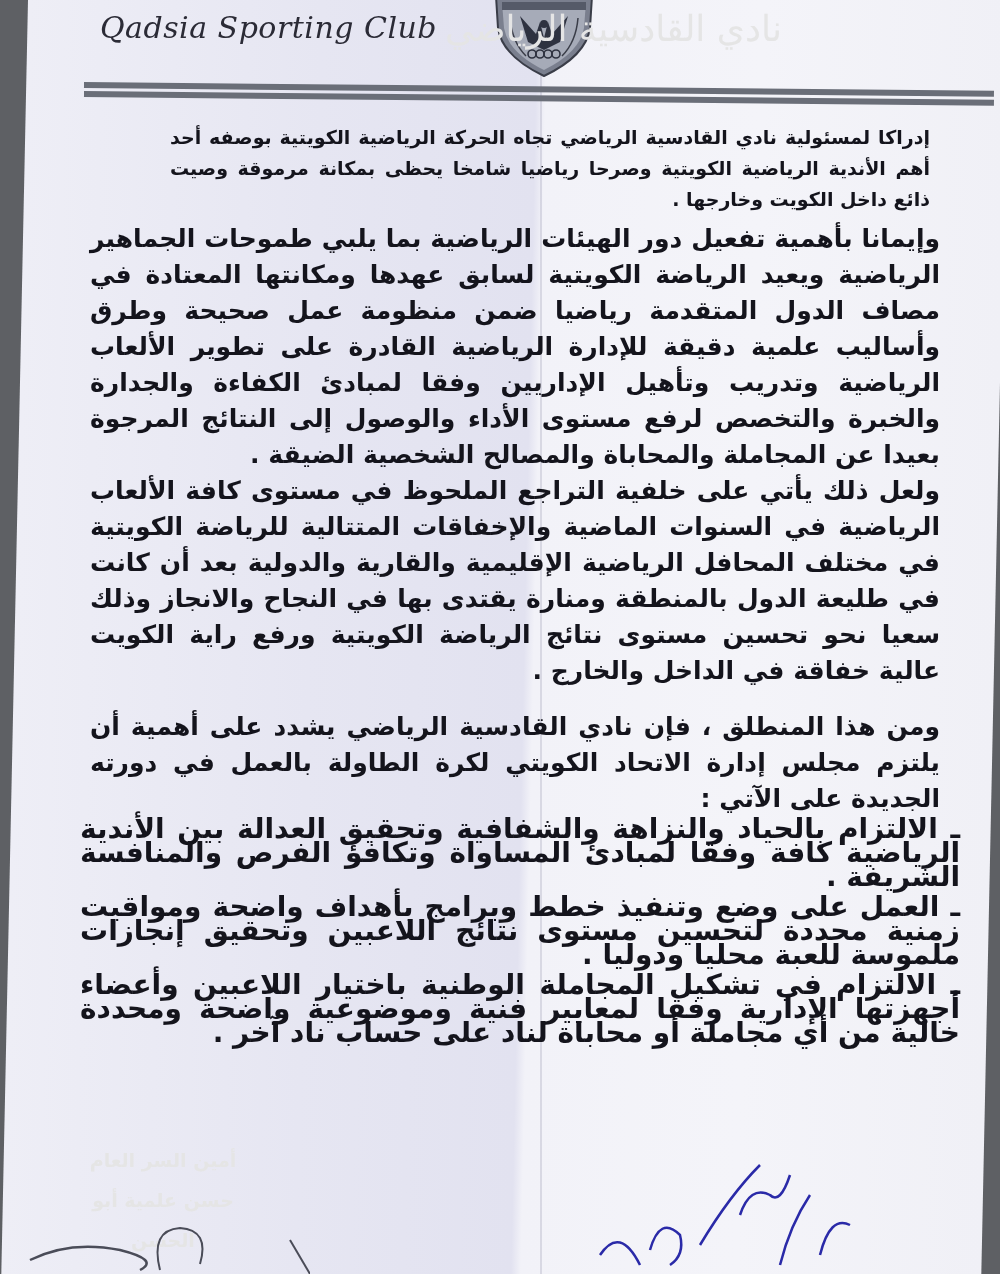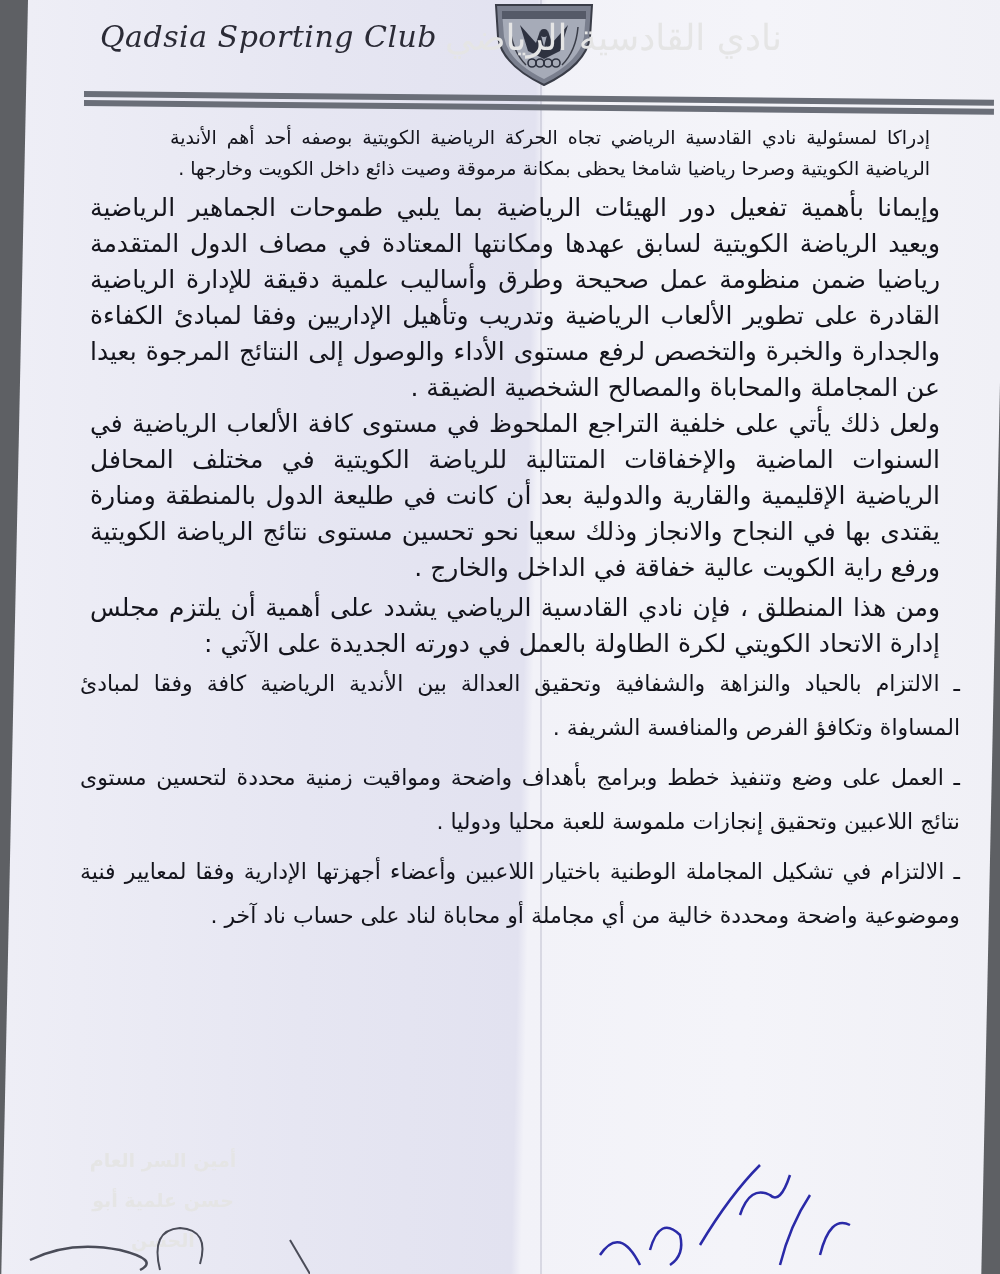--- a/index.html
+++ b/index.html
@@ -13,21 +13,21 @@
       position: absolute; left: 28px; top: 0; width: 980px; height: 1274px;
       background: linear-gradient(90deg, #eeeef6 0%, #e6e6f2 30%, #e2e2f0 52%, #f2f2f8 53%, #f4f4f9 75%, #f0f0f6 100%);
       transform: skewX(-1.2deg);
       transform-origin: top left;
     }
     .fold {
       position: absolute; left: 540px; top: 0; width: 2px; height: 1274px;
       background: rgba(170,170,190,0.35);
     }
     .header {
-      position: absolute; left: 0; top: 9px; width: 792px; height: 110px; text-decoration: underline;
+      position: absolute; left: 0; top: 0; width: 792px; height: 110px; text-decoration: underline;
     }
     .latin-name {
       position: absolute; left: 100px; top: 10px;
       font-family: "DejaVu Serif", serif; font-style: italic;
       font-size: 30px; color: #2b2b36; letter-spacing: 0.5px;
     }
     .crest {
       position: absolute; left: 490px; top: -6px; width: 108px; height: 84px;
     }
     .arabic-name {
@@ -38,27 +38,27 @@
     .rules {
       position: absolute; left: 84px; top: 82px; width: 910px; height: 30px;
     }
     .rule { position: absolute; left: 0; height: 6px; background: #6a6e78; }
     .rule.r1 { top: 0; width: 910px; transform: rotate(0.55deg); transform-origin: left; }
     .rule.r2 { top: 9px; width: 910px; transform: rotate(0.55deg); transform-origin: left; }
 
     .body-text {
       position: absolute; right: 20px; top: 122px; width: 920px;
       direction: rtl; text-align: justify;
-      font-family: "DejaVu Sans", sans-serif; font-weight: normal;
+      font-family: "DejaVu Sans", sans-serif; font-weight: bold;
       color: #14141c;
     }
     .p { margin: 0; }
     .para-intro { font-size: 19px; line-height: 31px; padding-right: 50px; padding-left: 110px; }
     .para { font-size: 25px; line-height: 36px; padding-right: 40px; padding-left: 30px; }
-    .bullets { font-size: 22px; line-height: 44px; padding-left: 20px; }
+    .bullets { font-size: 28px; line-height: 24px; padding-left: 20px; }
     .bullet { margin: 0 0 6px 0; padding-right: 20px; }
 
     .sig-block {
       position: absolute; left: 58px; top: 1140px; width: 210px;
       direction: rtl; text-align: center;
       font-family: "DejaVu Sans", sans-serif; font-weight: bold;
       font-size: 19px; line-height: 40px; color: #e5e5e5;
     }
     .scribble { position: absolute; }
   </style>
@@ -94,21 +94,21 @@
   <div class="rules">
     <div class="rule r1"></div>
     <div class="rule r2"></div>
   </div>
 </div>
 
 <div class="body-text">
   <p class="p para-intro">إدراكا لمسئولية نادي القادسية الرياضي تجاه الحركة الرياضية الكويتية بوصفه أحد أهم الأندية الرياضية الكويتية وصرحا رياضيا شامخا يحظى بمكانة مرموقة وصيت ذائع داخل الكويت وخارجها .</p>
   <p class="p para" style="margin-top:6px">وإيمانا بأهمية تفعيل دور الهيئات الرياضية بما يلبي طموحات الجماهير الرياضية ويعيد الرياضة الكويتية لسابق عهدها ومكانتها المعتادة في مصاف الدول المتقدمة رياضيا ضمن منظومة عمل صحيحة وطرق وأساليب علمية دقيقة للإدارة الرياضية القادرة على تطوير الألعاب الرياضية وتدريب وتأهيل الإداريين وفقا لمبادئ الكفاءة والجدارة والخبرة والتخصص لرفع مستوى الأداء والوصول إلى النتائج المرجوة بعيدا عن المجاملة والمحاباة والمصالح الشخصية الضيقة .</p>
   <p class="p para">ولعل ذلك يأتي على خلفية التراجع الملحوظ في مستوى كافة الألعاب الرياضية في السنوات الماضية والإخفاقات المتتالية للرياضة الكويتية في مختلف المحافل الرياضية الإقليمية والقارية والدولية بعد أن كانت في طليعة الدول بالمنطقة ومنارة يقتدى بها في النجاح والانجاز وذلك سعيا نحو تحسين مستوى نتائج الرياضة الكويتية ورفع راية الكويت عالية خفاقة في الداخل والخارج .</p>
-  <p class="p para" style="margin-top:4px">ومن هذا المنطلق ، فإن نادي القادسية الرياضي يشدد على أهمية أن يلتزم مجلس إدارة الاتحاد الكويتي لكرة الطاولة بالعمل في دورته الجديدة على الآتي :</p>
+  <p class="p para" style="margin-top:20px">ومن هذا المنطلق ، فإن نادي القادسية الرياضي يشدد على أهمية أن يلتزم مجلس إدارة الاتحاد الكويتي لكرة الطاولة بالعمل في دورته الجديدة على الآتي :</p>
   <div class="bullets">
     <p class="bullet">ـ الالتزام بالحياد والنزاهة والشفافية وتحقيق العدالة بين الأندية الرياضية كافة وفقا لمبادئ المساواة وتكافؤ الفرص والمنافسة الشريفة .</p>
     <p class="bullet">ـ العمل على وضع وتنفيذ خطط وبرامج بأهداف واضحة ومواقيت زمنية محددة لتحسين مستوى نتائج اللاعبين وتحقيق إنجازات ملموسة للعبة محليا ودوليا .</p>
     <p class="bullet">ـ الالتزام في تشكيل المجاملة الوطنية باختيار اللاعبين وأعضاء أجهزتها الإدارية وفقا لمعايير فنية وموضوعية واضحة ومحددة خالية من أي مجاملة أو محاباة لناد على حساب ناد آخر .</p>
   </div>
 </div>
 
 <div class="sig-block">
   <div>أمين السر العام</div>
   <div>حسن علمية أبو الحسن</div>

